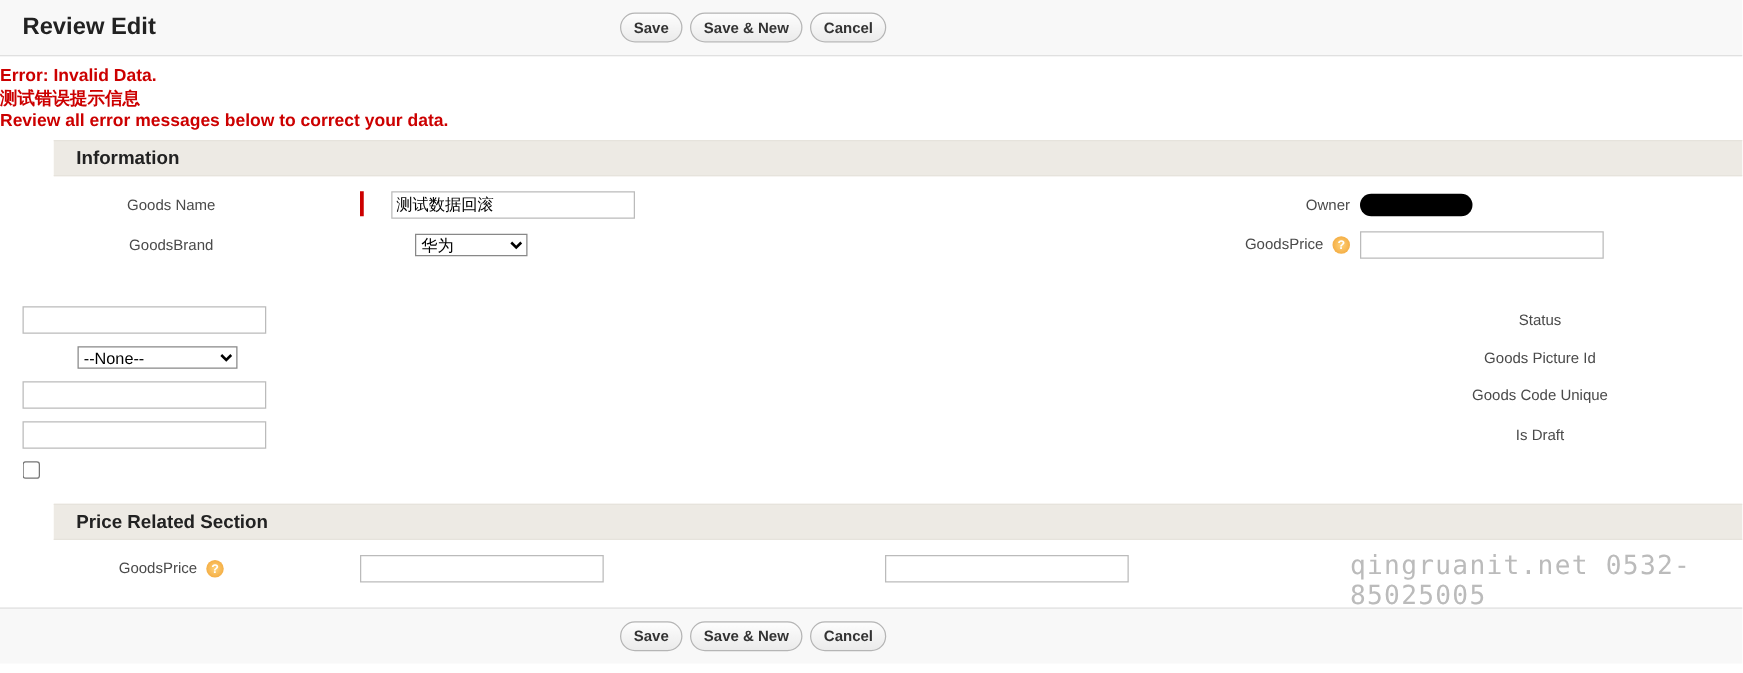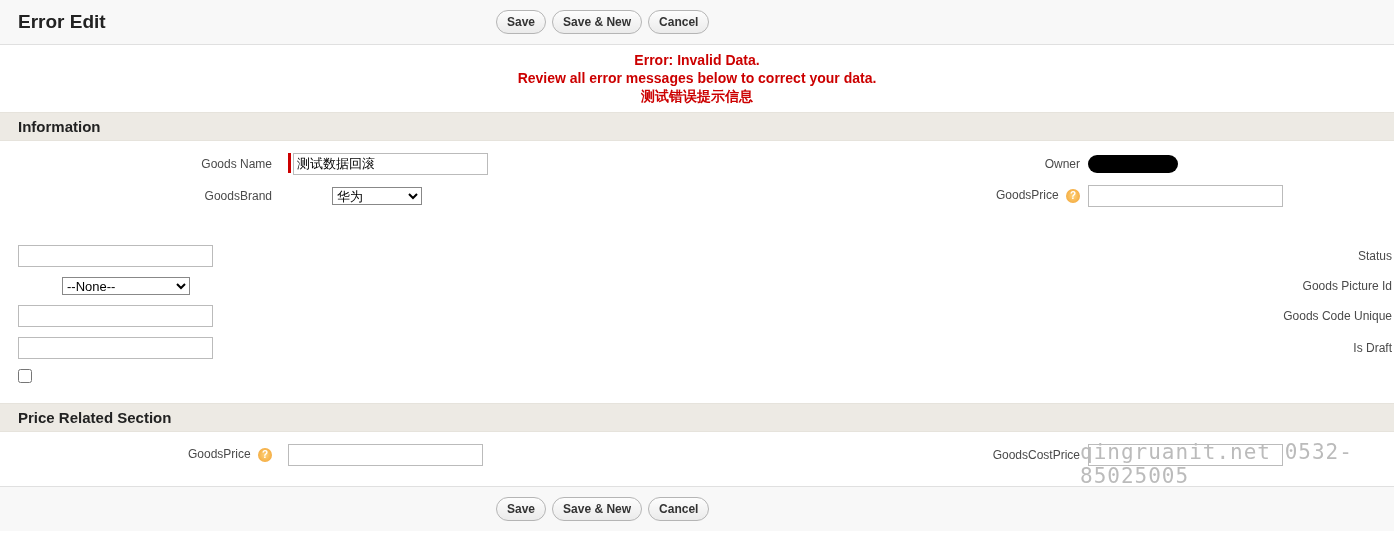--- a/index.html
+++ b/index.html
@@ -35,57 +35,59 @@
   background: linear-gradient(#fdfdfd, #ebebeb);
   border: 1px solid #b5b5b5;
   border-radius: 12px;
   padding: 4px 10px;
   font-size: 12px;
   font-weight: bold;
   color: #333;
   cursor: pointer;
 }
 .error-block {
-  text-align: center;
   color: #c00;
   font-weight: bold;
   padding: 6px 0 6px 0;
   font-size: 14px;
   line-height: 1.3;
 }
 .section-header {
   background: #edeae4;
   padding: 5px 18px;
   font-size: 15px;
   font-weight: bold;
   color: #222;
   border-top: 1px solid #e6e3dc;
   border-bottom: 1px solid #e6e3dc;
+  margin-left: 43px;
 }
 .section-body {
   padding: 12px 18px 20px 18px;
 }
 .form-grid {
   display: grid;
   grid-template-columns: 270px 420px 380px 320px;
   row-gap: 10px;
   align-items: center;
 }
 .label-cell {
-  text-align: right;
-  padding-right: 16px;
+  text-align: center;
+  padding-right: 32px;
   font-size: 12px;
   color: #4a4a4a;
   white-space: nowrap;
 }
 .field-cell {
   display: flex;
   align-items: flex-start;
+  gap: 20px;
 }
 .label-cell.right {
+  text-align: right;
   padding-right: 8px;
 }
 .required-marker {
   display: inline-block;
   width: 3px;
   height: 20px;
   background: #c00;
   margin-right: 2px;
   vertical-align: middle;
 }
@@ -151,32 +153,32 @@
   pointer-events: none;
 }
 .spacer-row {
   height: 18px;
 }
 </style>
 </head>
 <body>
 
 <div class="header-bar">
-  <div class="page-title">Error Edit</div>
+  <div class="page-title">Review Edit</div>
   <div class="button-row">
     <button class="btn">Save</button>
     <button class="btn">Save &amp; New</button>
     <button class="btn">Cancel</button>
   </div>
 </div>
 
 <div class="error-block">
   <div>Error: Invalid Data.</div>
+  <div>测试错误提示信息</div>
   <div>Review all error messages below to correct your data.</div>
-  <div>测试错误提示信息</div>
 </div>
 
 <div class="section-header">Information</div>
 <div class="section-body">
   <div class="form-grid">
 
     <div class="label-cell">Goods Name</div>
     <div class="field-cell">
       <span class="required-marker"></span>
       <input type="text" value="测试数据回滚" style="">
@@ -247,21 +249,20 @@
 <div class="section-header">Price Related Section</div>
 <div class="section-body">
   <div class="form-grid">
     <div class="label-cell">
       <span>GoodsPrice</span>
       <span class="help-icon">?</span>
     </div>
     <div class="field-cell">
       <input type="text" value="" style="">
     </div>
-    <div class="label-cell right">GoodsCostPrice</div>
     <div class="field-cell">
       <input type="text" value="" style="">
     </div>
   </div>
 </div>
 
 <div class="footer-bar">
   <button class="btn">Save</button>
   <button class="btn">Save &amp; New</button>
   <button class="btn">Cancel</button>

